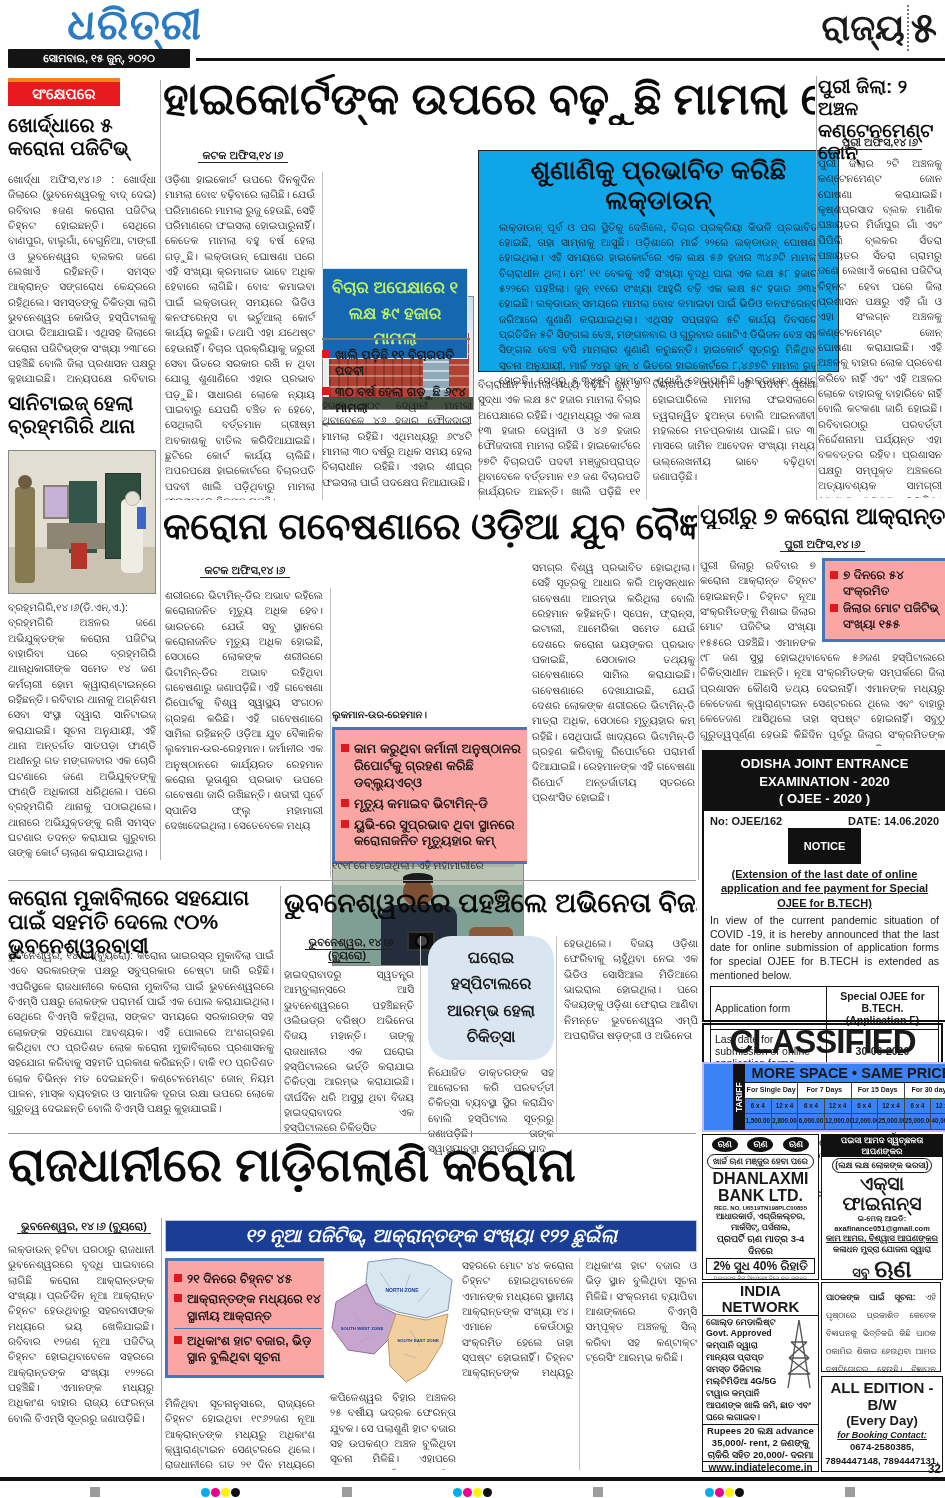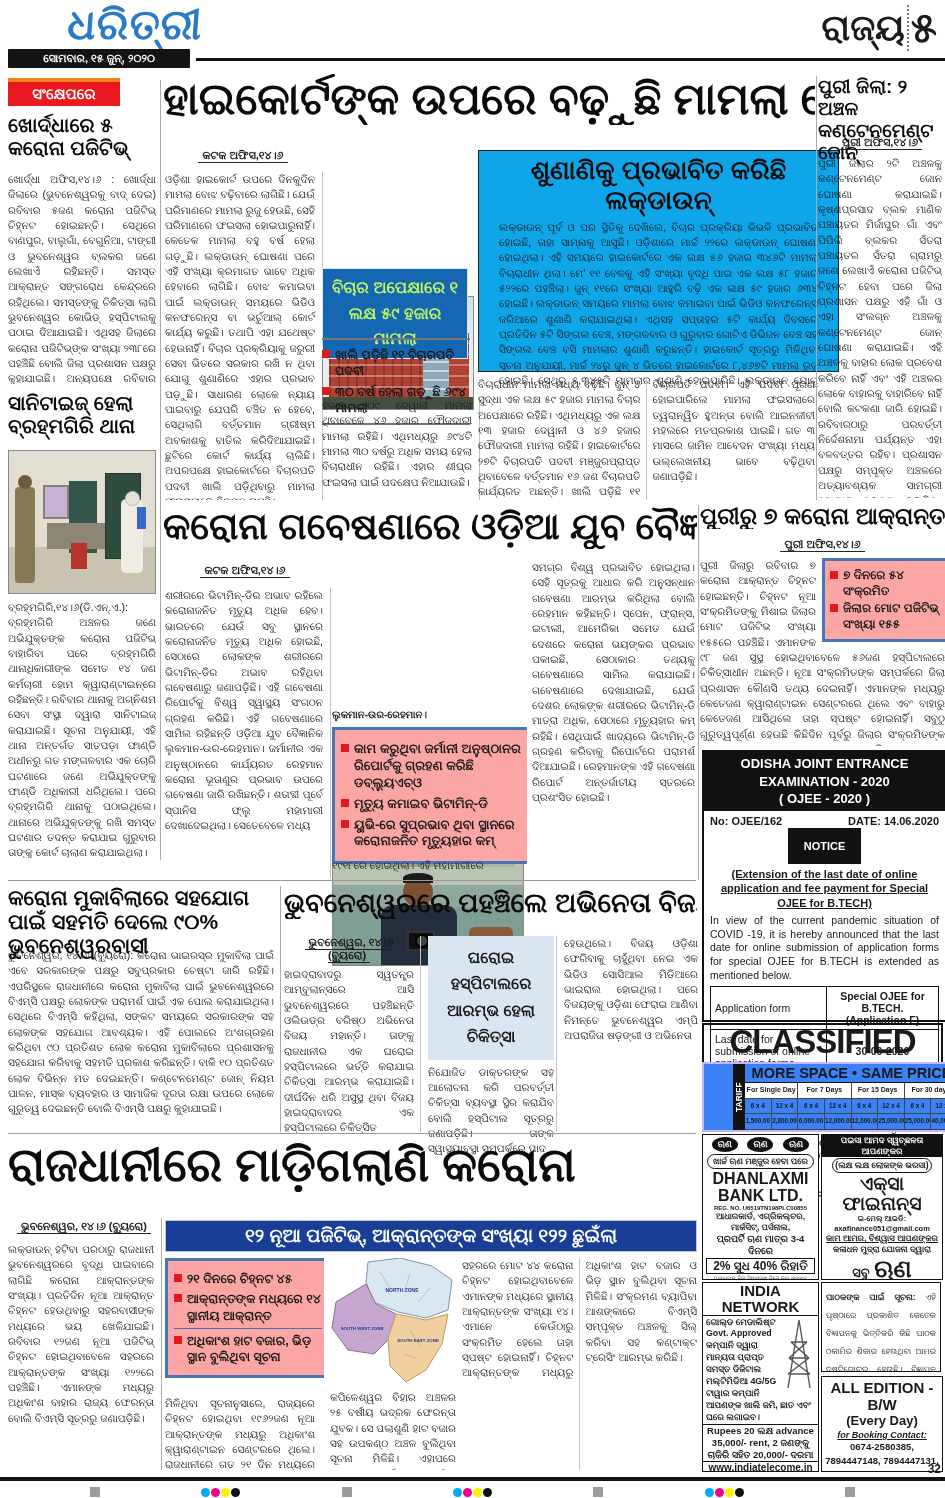--- a/index.html
+++ b/index.html
@@ -24,21 +24,21 @@
   .mast-right .num{font-size:42px;font-weight:800;}
   
   .secbox{background:#e8191f;border-top:4px solid #f5821f;color:#fff;font-weight:bold;font-size:15px;text-align:center;line-height:24px;}
   
   .statbox{background:#1467b0;color:#bef264;font-weight:bold;font-size:16.5px;text-align:center;padding:7px 4px;line-height:1.55;box-shadow:inset 0 0 0 1px rgba(255,255,255,.85);}
   .bulletbox{border-top:3px solid #4577b8;border-bottom:3px solid #4577b8;border-left:3px solid #4577b8;padding:7px 2px 7px 6px;background:#fca5a5;}
   .brow{display:flex;gap:5px;margin:4px 0;font-weight:bold;font-size:12.5px;line-height:1.3;}
   .sq{flex:none;width:8px;height:8px;background:#e0191f;margin-top:3px;}
   .subbox{border:1.5px solid #222;padding:5px 20px;background:#0ea5e9;}
   .banner{background:#1a3e96;color:#fff;font-weight:bold;font-size:19px;text-align:center;line-height:32px;box-shadow:inset 0 0 0 1px rgba(255,255,255,.7);}
-  .hlbox{background:#d9e6f2;font-weight:bold;font-size:16px;text-align:center;padding:9px 4px;line-height:1.65;}
+  .hlbox{background:#d9e6f2;font-weight:bold;font-size:16px;text-align:center;padding:9px 4px;line-height:1.65;border-radius:23px;}
   
   .ojee{border:2px solid #111;background:#fff;font-size:10.5px;}
   .ojee-head{background:#111;color:#fff;font-weight:bold;font-size:13px;text-align:center;line-height:1.35;padding:3px 2px;}
   .ojee-body{padding:4px 6px;}
   .ojee-row{display:flex;justify-content:space-between;font-weight:bold;font-size:11px;}
   .notice-chip{background:#111;color:#fff;font-weight:bold;font-size:11px;padding:12px 16px;display:inline-block;}
   .ojee-sub{font-weight:bold;text-decoration:underline;font-size:11px;text-align:center;line-height:1.35;margin:3px 0;}
   .ojee-table{width:100%;border-collapse:collapse;margin:4px 0;}
   .ojee-table td{border:1px solid #111;font-size:10.5px;padding:3px 4px;}
   .ojee-table td.v{font-weight:bold;text-align:center;}
@@ -240,21 +240,21 @@
     <div class="hlbox">ଘରୋଇ ହସ୍ପିଟାଲରେ ଆରମ୍ଭ ହେଲା ଚିକିତ୍ସା</div>
     <div class="bodytext" style="height:96px;margin-top:5px;">ନିଯୋଜିତ ଡାକ୍ତରଙ୍କ ସହ ଆଲୋଚନା କରି ପରବର୍ତ୍ତୀ ଚିକିତ୍ସା ବ୍ୟବସ୍ଥା ସ୍ଥିର କରାଯିବ ବୋଲି ହସ୍ପିଟାଲ ସୂତ୍ରରୁ ଜଣାପଡ଼ିଛି। ତାଙ୍କ ସ୍ୱାସ୍ଥ୍ୟାବସ୍ଥା ସମ୍ପର୍କରେ ପାଦ</div>
   </div>
   <div class="abs lrule" style="left:556px;top:936px;width:134px;height:196px;">
     <div class="bodytext" style="height:196px;">ହେଉଥିଲେ। ବିଜୟ ଓଡ଼ିଶା ଫେରିବାକୁ ଚାହୁଁଥିବା ନେଇ ଏକ ଭିଡିଓ ସୋସିଆଲ ମିଡିଆରେ ଭାଇରାଲ ହୋଇଥିଲା। ପରେ ବିଜୟଙ୍କୁ ଓଡ଼ିଶା ଫେରାଇ ଆଣିବା ନିମନ୍ତେ ଭୁବନେଶ୍ୱର ଏମ୍ପି ଅପରାଜିତା ଷଡ଼ଙ୍ଗୀ ଓ ଅଭିନେତା</div>
   </div>
 
   <div class="abs headline" style="left:8px;top:1138px;width:688px;font-size:47px;white-space:nowrap;overflow:hidden;">ରାଜଧାନୀରେ ମାଡ଼ିଗଲାଣି କରୋନା</div>
   <div class="abs byline" style="left:8px;top:1220px;width:152px;"><span>ଭୁବନେଶ୍ୱର, ୧୪।୬ (ବ୍ୟୁରୋ)</span></div>
   <div class="abs bodytext crule" style="left:8px;top:1242px;width:146px;height:228px;">ଲକ୍‌ଡାଉନ୍ ହଟିବା ପରଠାରୁ ରାଜଧାନୀ ଭୁବନେଶ୍ୱରରେ ବୃଦ୍ଧି ପାଇବାରେ ଲାଗିଛି କରୋନା ଆକ୍ରାନ୍ତଙ୍କ ସଂଖ୍ୟା। ପ୍ରତିଦିନ ନୂଆ ଆକ୍ରାନ୍ତ ଚିହ୍ନଟ ହେଉଥିବାରୁ ସହରବାସୀଙ୍କ ମଧ୍ୟରେ ଭୟ ଖେଳିଯାଇଛି। ରବିବାର ୧୨ଜଣ ନୂଆ ପଜିଟିଭ୍ ଚିହ୍ନଟ ହୋଇଥିବାବେଳେ ସହରରେ ଆକ୍ରାନ୍ତଙ୍କ ସଂଖ୍ୟା ୧୨୨ରେ ପହଞ୍ଚିଛି। ଏମାନଙ୍କ ମଧ୍ୟରୁ ଅଧିକାଂଶ ବାହାର ରାଜ୍ୟ ଫେରନ୍ତା ବୋଲି ବିଏମ୍‌ସି ସୂତ୍ରରୁ ଜଣାପଡ଼ିଛି।</div>
-  <div class="abs banner" style="left:165px;top:1220px;width:532px;height:32px;">୧୨ ନୂଆ ପଜିଟିଭ୍, ଆକ୍ରାନ୍ତଙ୍କ ସଂଖ୍ୟା ୧୨୨ ଛୁଇଁଲା</div>
+  <div class="abs banner" style="left:165px;top:1220px;width:532px;height:32px;font-style:italic;">୧୨ ନୂଆ ପଜିଟିଭ୍, ଆକ୍ରାନ୍ତଙ୍କ ସଂଖ୍ୟା ୧୨୨ ଛୁଇଁଲା</div>
 
   <div class="abs bulletbox" style="left:165px;top:1258px;width:148px;padding:6px 2px 6px 6px;">
     <div class="brow" style="font-size:12.5px;">
         <span class="sq"></span>
         <span>୨୧ ଦିନରେ ଚିହ୍ନଟ ୪୫</span>
       </div>
     <div class="brow" style="font-size:12.5px;">
         <span class="sq"></span>
         <span>ଆକ୍ରାନ୍ତଙ୍କ ମଧ୍ୟରେ ୧୪ ସ୍ଥାନୀୟ ଆକ୍ରାନ୍ତ</span>
       </div>

